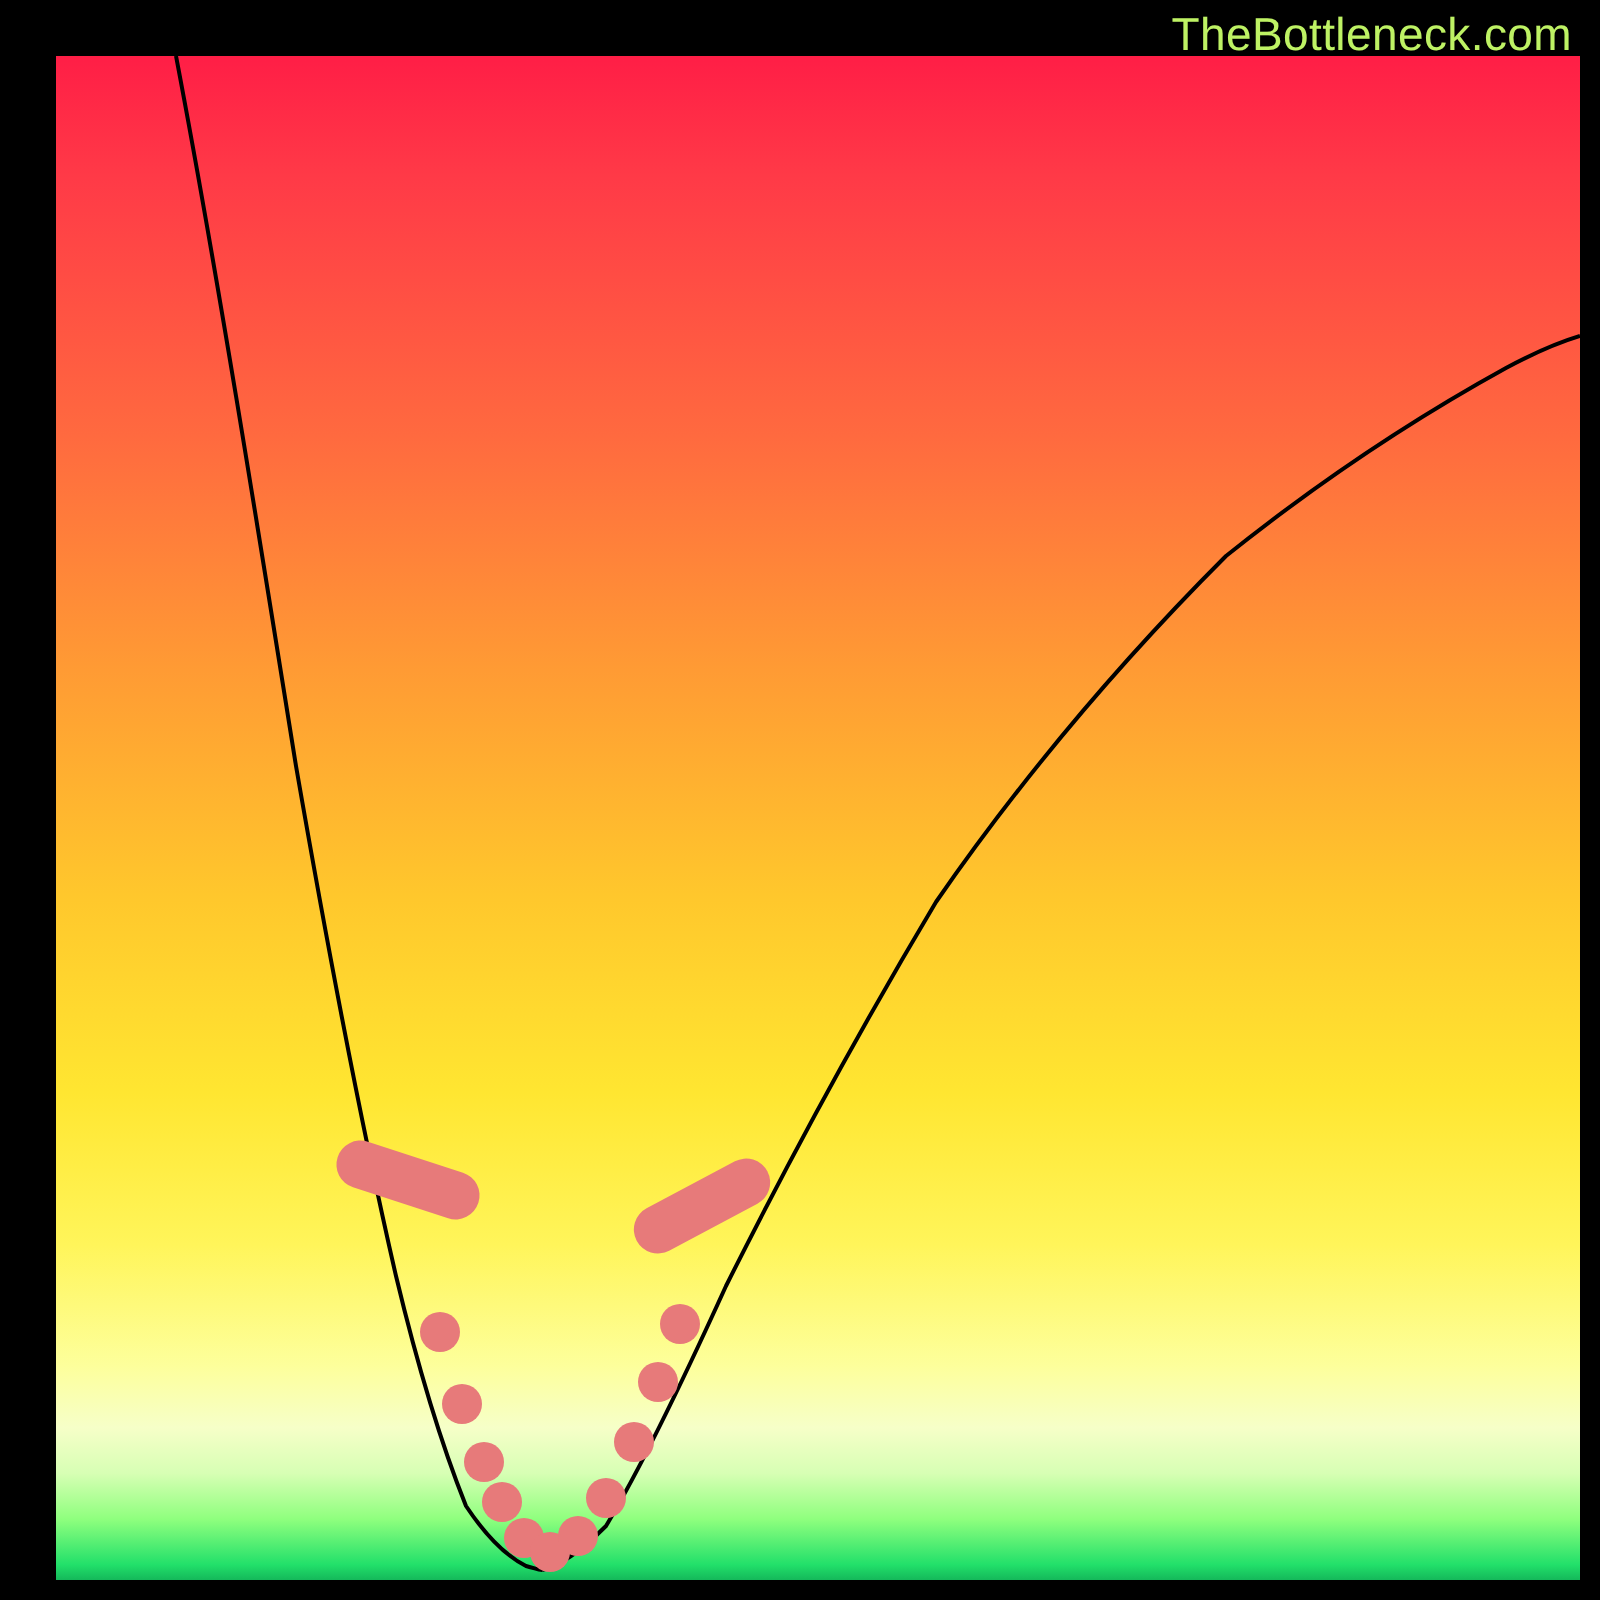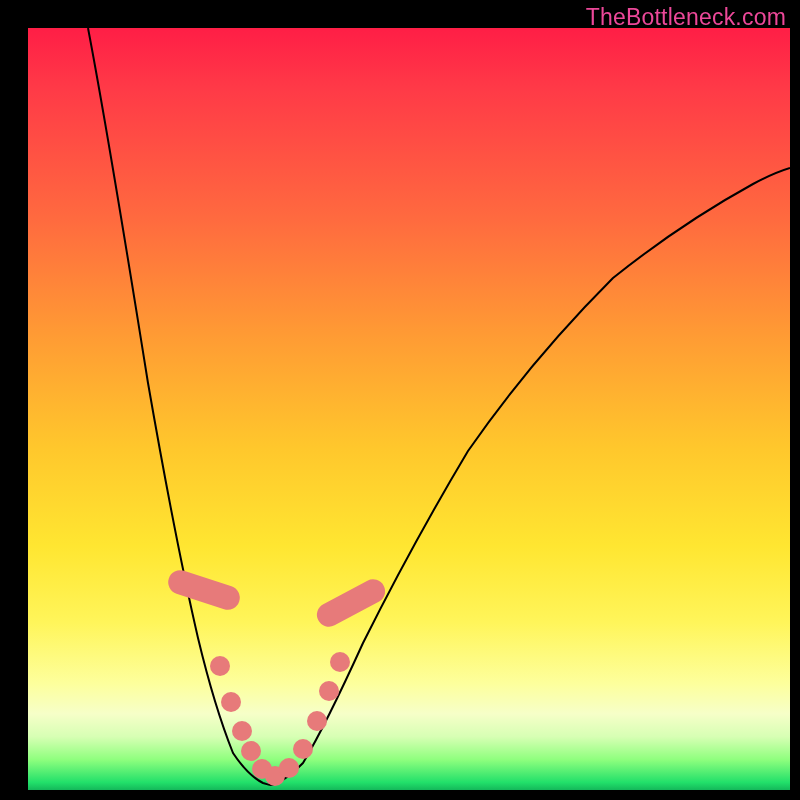--- a/index.html
+++ b/index.html
@@ -64,21 +64,21 @@
     stroke: none;
   }
   .marker-elong {
     fill: #e77a7a;
     stroke: none;
   }
   .watermark {
     position: absolute;
     top: 4px;
     right: 14px;
-    color: #ec4899;
+    color: #bef264;
     font-size: 23px;
     font-weight: 500;
     letter-spacing: 0.2px;
   }
 </style>
 </head>
 <body>
 
 <div class="frame">
 

